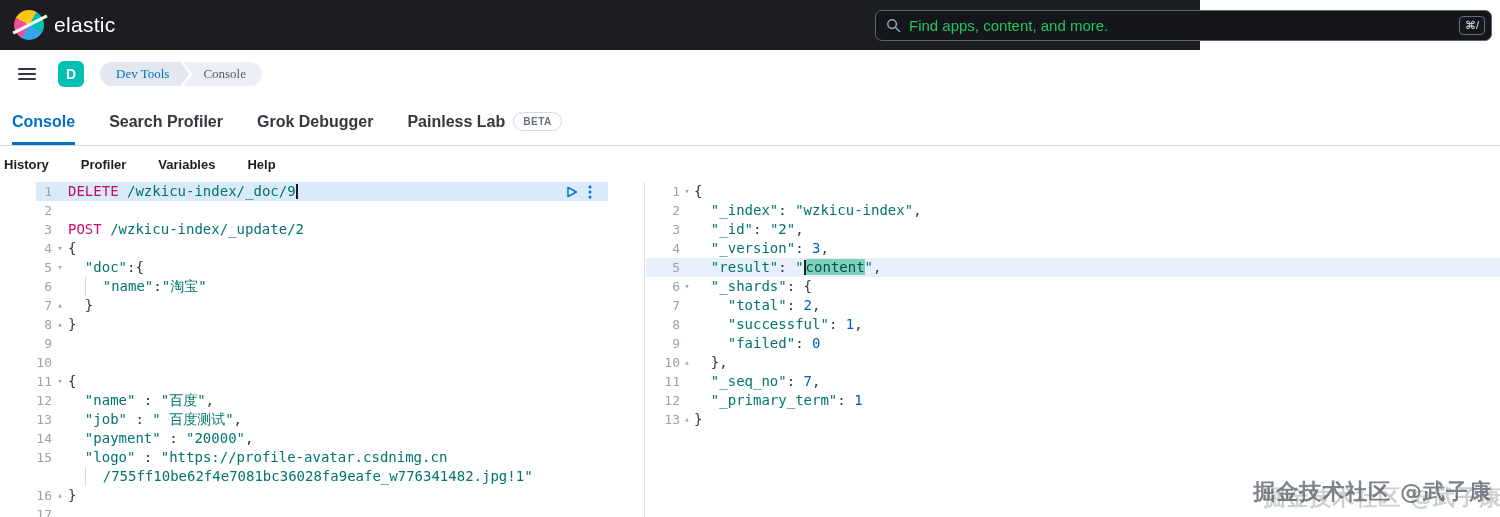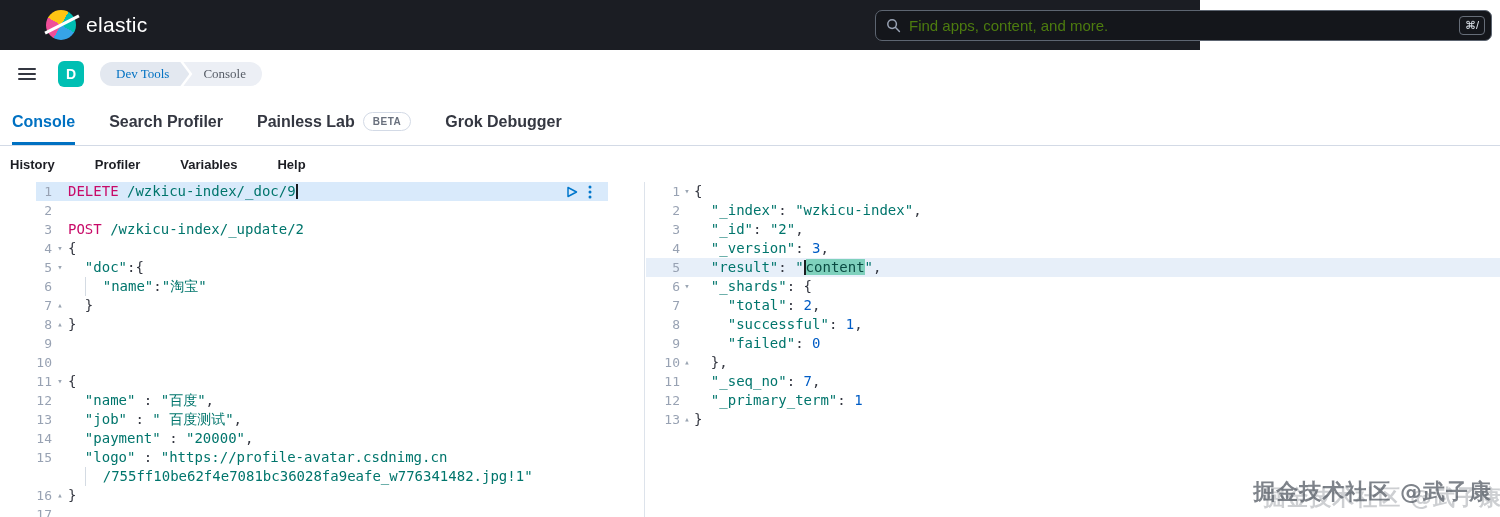--- a/index.html
+++ b/index.html
@@ -4,30 +4,30 @@
 <style>
   * { box-sizing: border-box; }
   html,body { margin:0; padding:0; }
   body {
     width:1500px; height:517px; position:relative; overflow:hidden;
     background:#fff; font-family:"Liberation Sans", sans-serif; color:#343741;
   }
 
   
   .topbar { position:absolute; left:0; top:0; width:1200px; height:50px;
-    background:var(--topbar_bg,#1B1D23); display:flex; align-items:center;padding-left:32px; }
+    background:var(--topbar_bg,#1B1D23); display:flex; align-items:center; }
   .logo { width:30px; height:30px; margin-left:14px; border-radius:50%; position:relative; flex:none;
     background:conic-gradient(from 210deg,#F04E98 0 90deg,#FEC514 90deg 180deg,#00BFB3 180deg 270deg,#36A4E8 270deg 360deg); }
   .logo::after { content:""; position:absolute; left:-3px; top:13px; width:38px; height:3px;
     background:#fff; transform:rotate(-27deg); }
   .brand { color:#fff; font-size:21px; font-weight:500; margin-left:10px; letter-spacing:.3px; }
   .search { position:absolute; left:875px; top:10px; width:617px; height:31px;
     border:1px solid #5d6571; border-radius:7px; background:#14161B;
     display:flex; align-items:center; padding:0 6px 0 10px; }
-  .search .ph { color:#4d7c0f; font-size:15px; margin-left:8px; flex:1; }
+  .search .ph { color:#22c55e; font-size:15px; margin-left:8px; flex:1; }
   .kbd { border:1px solid #666d78; color:#dfe5ec; border-radius:4px; font-size:11px;
     padding:3px 5px; line-height:1; }
 
   
   .crumbbar { position:absolute; left:0; top:50px; width:1500px; height:48px;
     background:#fff; display:flex; align-items:center; }
   .hamburger { width:18px; margin-left:18px; display:flex; flex-direction:column; gap:3px; cursor:pointer; }
   .hamburger span { display:block; height:2px; background:#343741; border-radius:1px; }
   .appbadge { width:26px; height:26px; margin-left:22px; border-radius:6px;
     background:var(--badge_teal,#00BFB3); color:#fff; font-weight:700; font-size:14px;
@@ -47,21 +47,21 @@
   .tab { display:flex; align-items:center; font-size:16px; font-weight:600; color:#343741;
     position:relative; cursor:pointer; }
   .tab.active { color:var(--accent_blue,#0071C2); }
   .tab.active::after { content:""; position:absolute; left:0; right:0; bottom:0; height:3px;
     background:var(--accent_blue,#0071C2); }
   .beta { margin-left:8px; font-size:10px; font-weight:700; letter-spacing:.5px; color:#69707D;
     border:1px solid #D3DAE6; background:#fff; border-radius:10px; padding:3px 9px; }
 
   
   .menubar { position:absolute; left:0; top:146px; width:1500px; height:36px;
-    display:flex; align-items:center; gap:40px; padding-left:10px; }
+    display:flex; align-items:center; gap:32px; padding-left:4px; }
   .menu-item { font-size:13px; font-weight:700; color:#1D1E24; cursor:pointer; }
 
   
   .editor { position:absolute; left:0; top:182px; width:1500px; height:335px; overflow:hidden;
     font-family:"DejaVu Sans Mono", monospace; font-size:14px; }
   .pane { position:absolute; top:0; bottom:0; overflow:hidden; }
   .pane-left { left:0; width:645px; border-right:1px solid #DDE3EB; }
   .pane-right { left:646px; width:854px; }
   .row { display:flex; height:19px; line-height:19px; white-space:pre; }
   .pane-left .row.hl { background:linear-gradient(to right,
@@ -124,25 +124,25 @@
 </div>
 
 <nav class="tabbar">
     <div class="tab active">
       <span>Console</span>
     </div>
     <div class="tab">
       <span>Search Profiler</span>
     </div>
     <div class="tab">
+      <span>Grok Debugger</span>
+    </div>
+    <div class="tab">
       <span>Painless Lab</span>
       <span class="beta">BETA</span>
-    </div>
-    <div class="tab">
-      <span>Grok Debugger</span>
     </div>
   </nav>
 
 <div class="menubar">
     <span class="menu-item">History</span>
     <span class="menu-item">Profiler</span>
     <span class="menu-item">Variables</span>
     <span class="menu-item">Help</span>
   </div>
 

